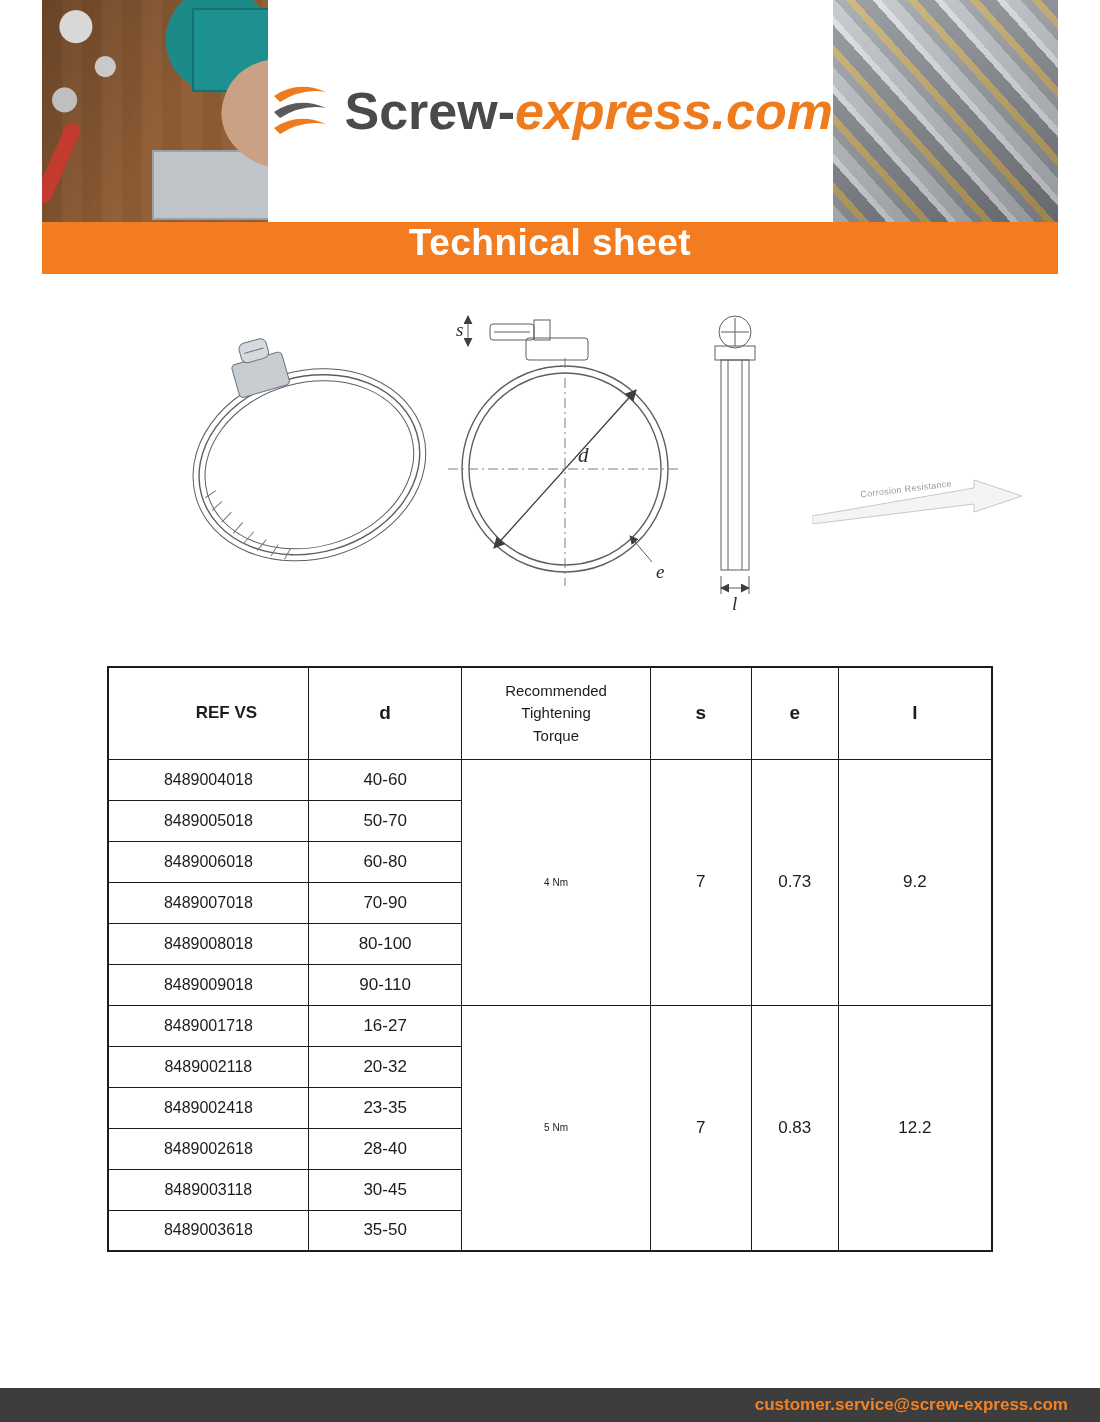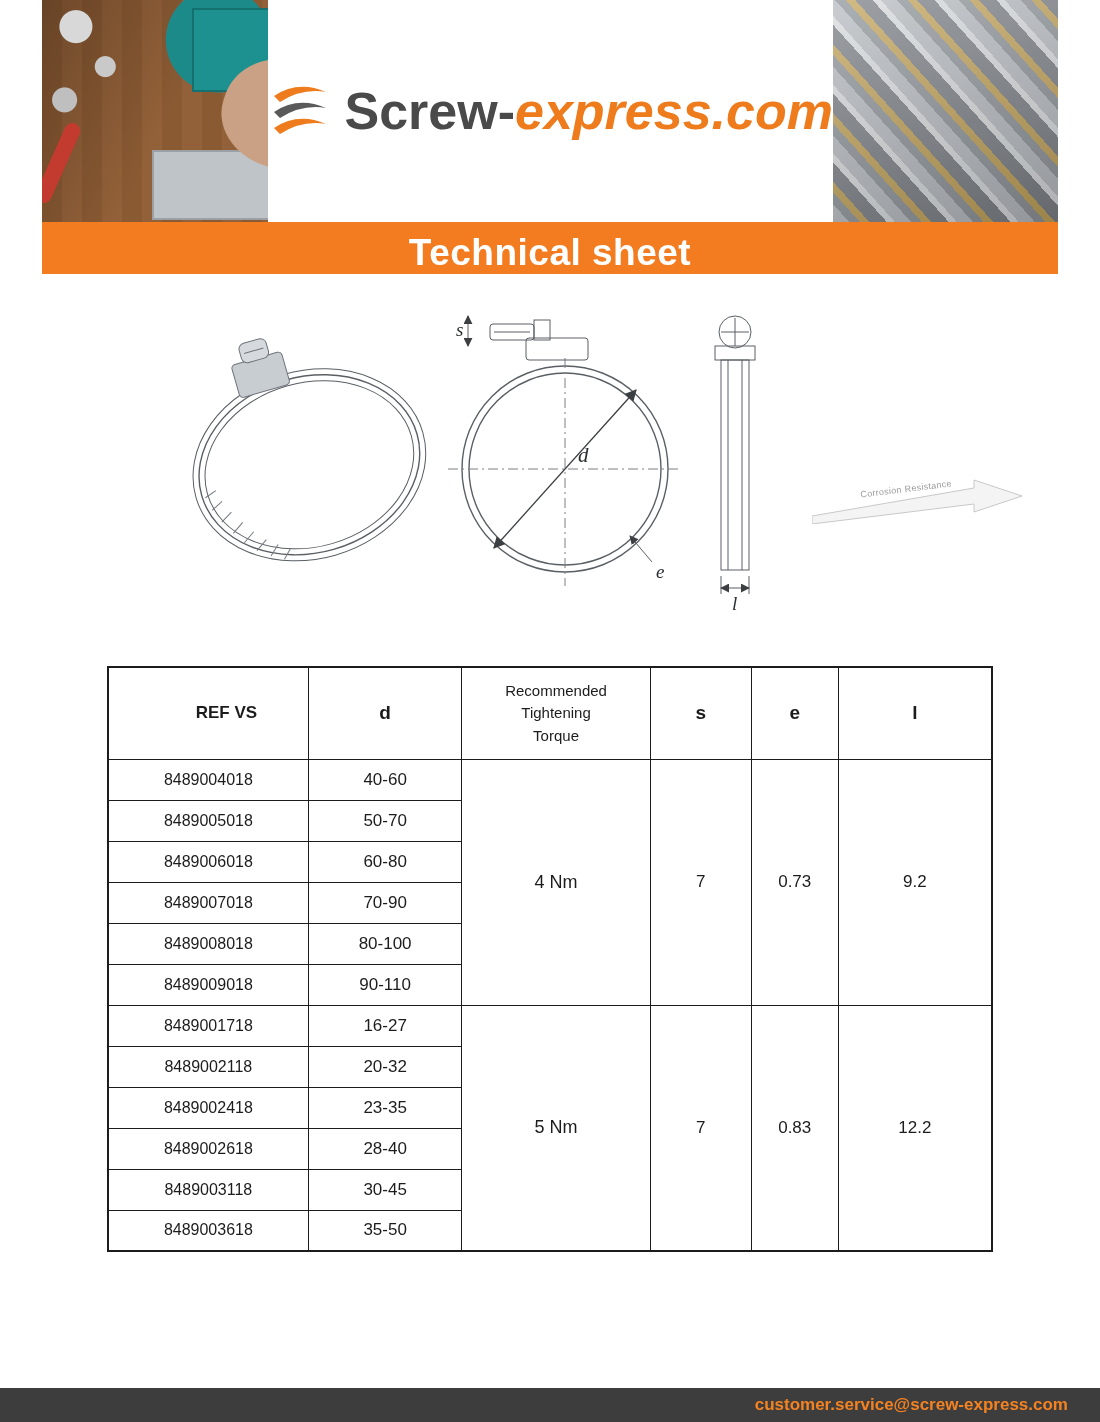--- a/index.html
+++ b/index.html
@@ -30,21 +30,21 @@
       linear-gradient(160deg, rgba(255,255,255,.25), rgba(0,0,0,.2)),
       repeating-linear-gradient(48deg, #b7bbc0 0 12px, #90969b 12px 20px, #c2a45c 20px 27px, #7d8287 27px 40px, #d8dbde 40px 46px);
   }
   .logo-zone { flex:1; display:flex; align-items:center; justify-content:center; background:#fff; gap:12px; }
   .logo-icon { width:64px; height:58px; flex:0 0 auto; }
   .brand { font-size:52px; white-space:nowrap; }
   .brand .dark { color:#4a4a4a; font-weight:bold; }
   .brand .accent { color:#ee7b1c; font-weight:bold; font-style:italic; }
 
   
-  .title-bar { margin:0 42px; height:52px; background:#f47c20; display:flex; align-items:flex-end; justify-content:center; }
+  .title-bar { margin:0 42px; height:52px; background:#f47c20; display:flex; align-items:flex-start; justify-content:center; }
   .title-bar span { color:#fff; font-weight:bold; font-size:37px; letter-spacing:.5px; }
 
   
   .diagrams { position:relative; height:340px; margin-top:26px; }
   .diagrams svg text { font-family:"Liberation Serif", serif; font-style:italic; }
   .svg-abs { position:absolute; }
   .dwg { stroke:#5a5f64; fill:none; stroke-width:1.4; }
   .dwg-thin { stroke:#5a5f64; fill:none; stroke-width:1; }
   .dash { stroke:#7a7f84; stroke-width:1; stroke-dasharray:10 4 2 4; fill:none; }
 
@@ -62,21 +62,21 @@
   table.spec { border:2px solid #1c1c1c; }
   table.spec thead th { height:92px; }
   th.h-ref { width:198px; font-size:17px; font-weight:bold;padding-left:36px; }
   th.h-d { width:152px; font-size:19px; font-weight:bold; }
   th.h-torque { width:186px; font-size:15px; font-weight:normal; padding:0 34px; line-height:1.5; }
   th.h-s { width:100px; font-size:19px; font-weight:bold; }
   th.h-e { width:86px; font-size:19px; font-weight:bold; }
   th.h-l { width:152px; font-size:19px; font-weight:bold; }
   td.c-ref { height:41px; font-size:16px; }
   td.c-d { font-size:17px; }
-  td.c-torque { font-size:18px; }
+  td.c-torque { font-size:10px; }
   td.c-val { font-size:17px; }
 
   
   .footer-bar { position:absolute; left:0; right:0; bottom:0; height:34px; background:#3d3d3d; display:flex; align-items:center; justify-content:flex-end; padding-right:32px; }
   .footer-bar a { color:#f58220; font-weight:bold; font-size:17px; text-decoration:none; }
 </style>
 </head>
 <body>
 
 <div class="page">

